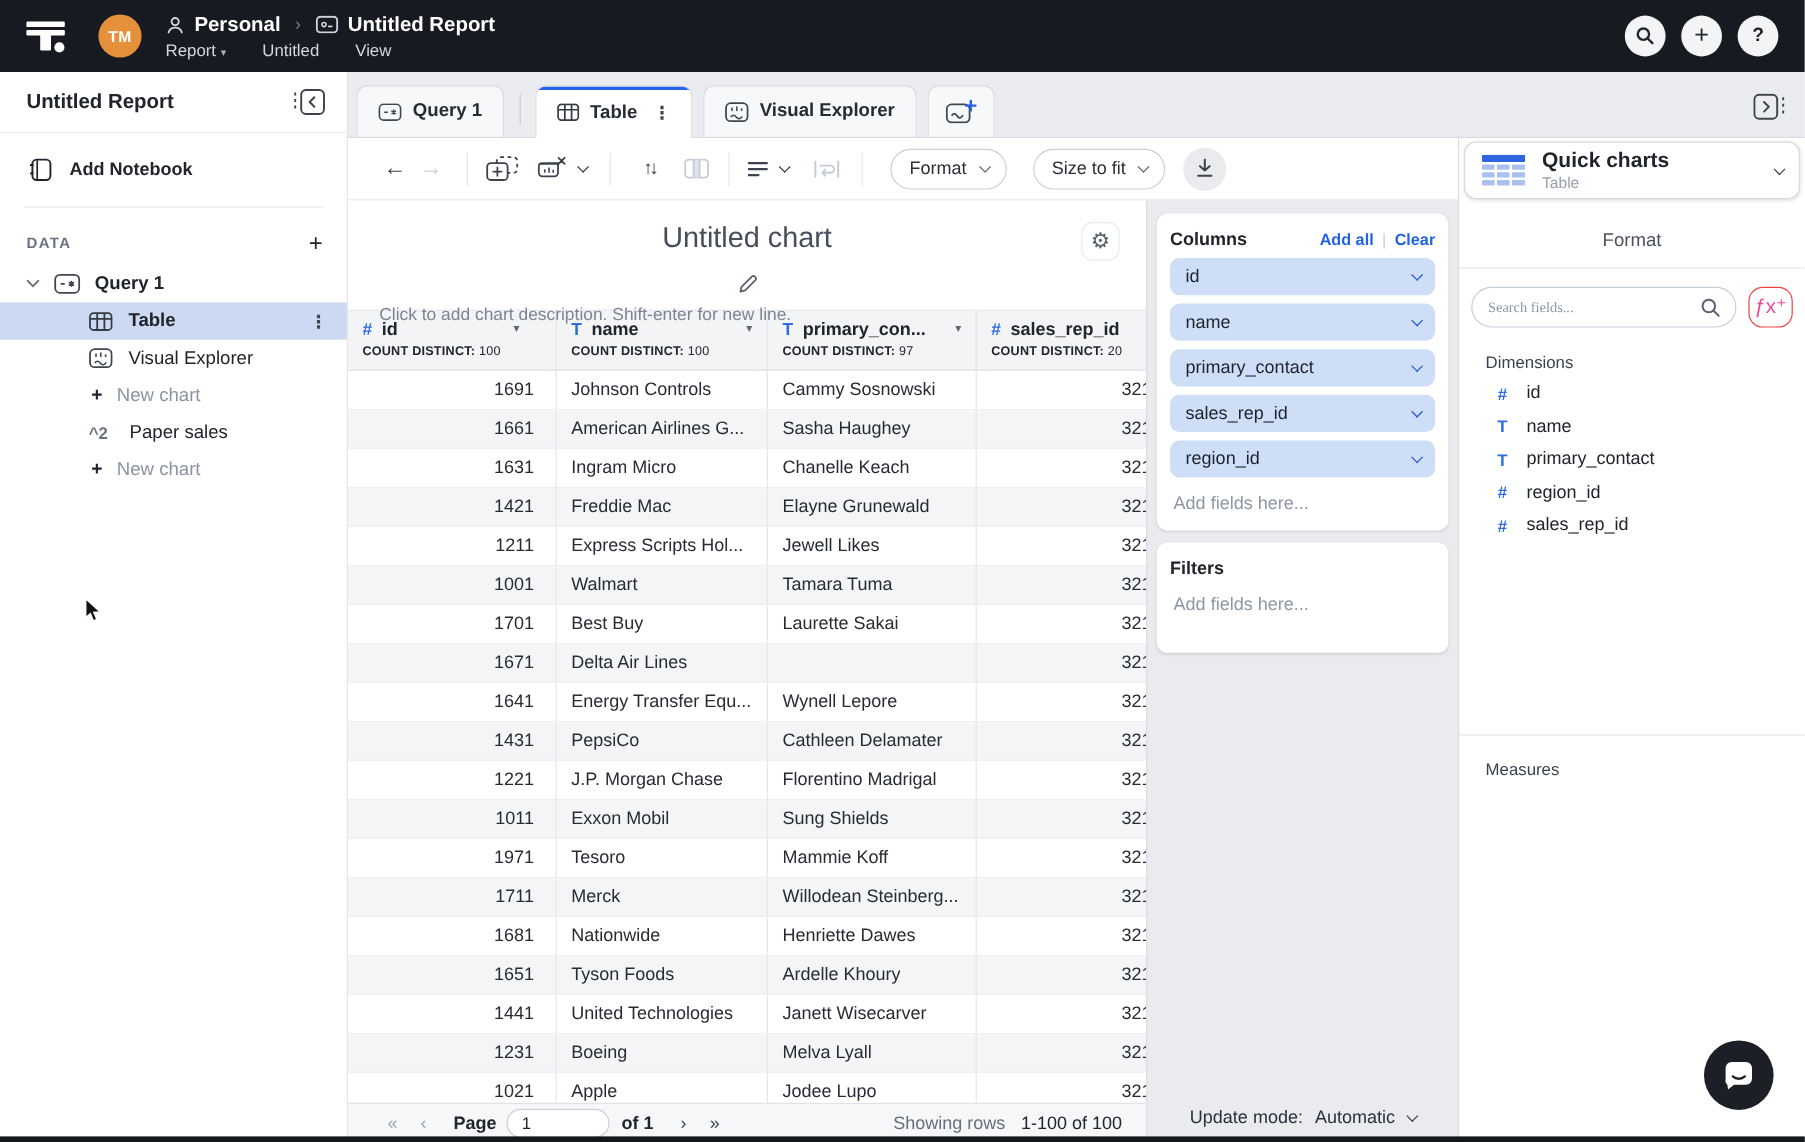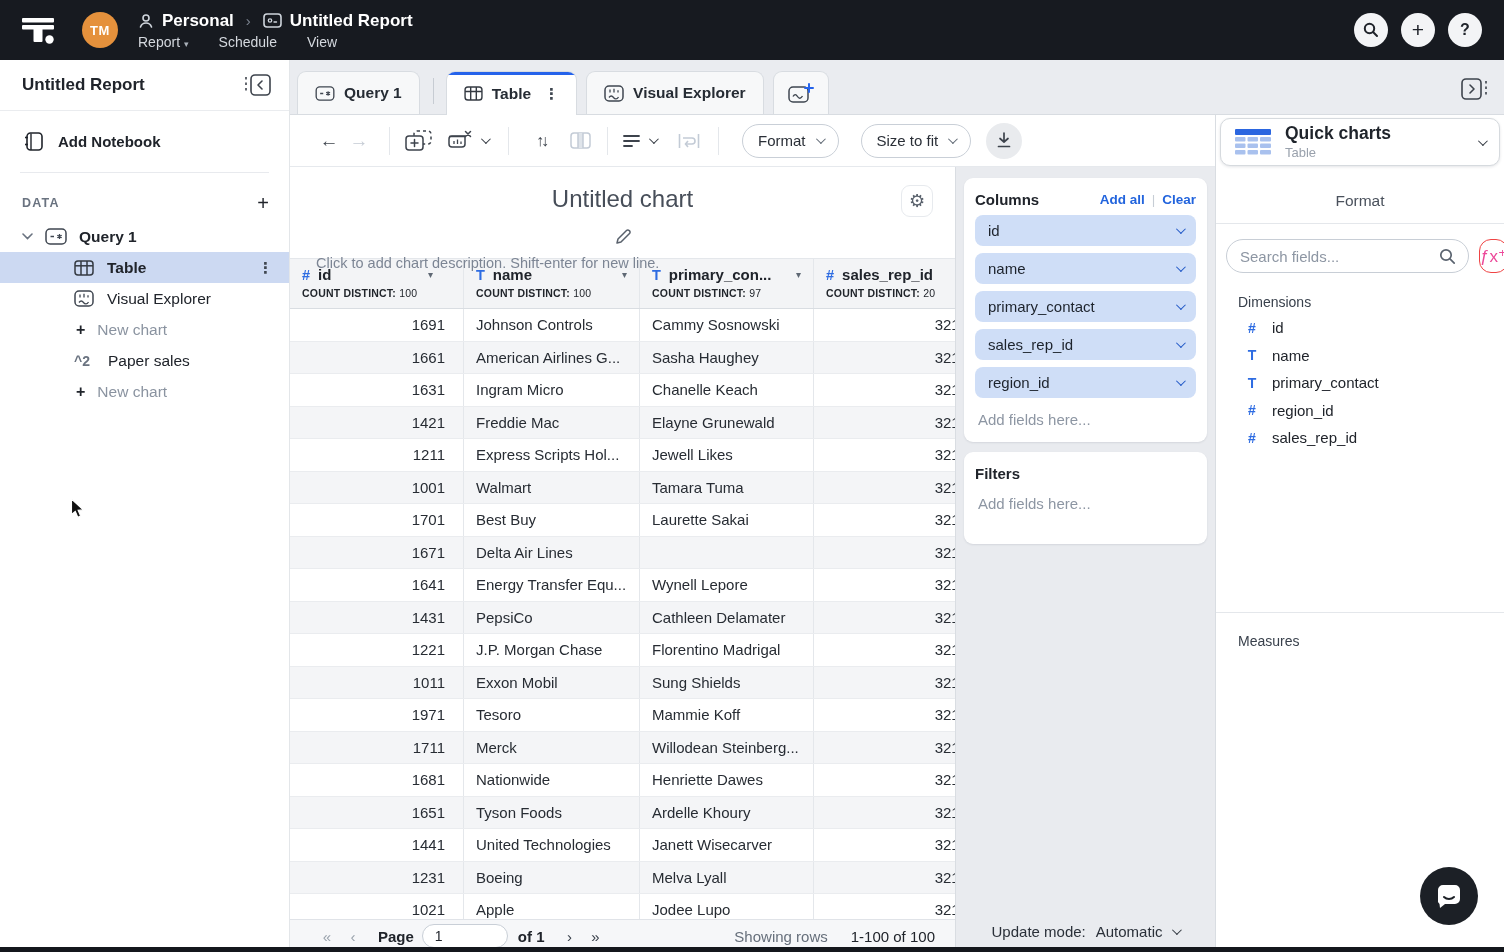--- a/index.html
+++ b/index.html
@@ -90,21 +90,21 @@
   .c-name{width:176px;padding-left:12px;}
   .c-contact{width:174px;padding-left:12px;}
   .c-sales{width:210px;text-align:right;padding-right:56px;}
   
   .pagbar{height:33px;background:#f6f7f9;border-top:1px solid #e0e3e8;display:flex;align-items:center;padding:0 20px 0 24px;font-size:15px;flex:none;}
   .pg-nav{color:#9aa3ad;font-size:15px;width:26px;text-align:center;}
   .pg-nav.on{color:#39404b;}
   .pg-label{font-weight:600;margin:0 8px 0 12px;}
   .pg-input{width:86px;height:24px;border:1px solid #c9cfd7;border-radius:12px;background:#fff;padding:0 12px;font-size:14px;font-family:inherit;color:#20242b;margin-right:10px;}
   .pg-of{font-weight:600;margin-right:12px;}
-  .pg-right{margin-left:auto;display:flex;gap:23px;align-items:center;}
+  .pg-right{margin-left:auto;display:flex;gap:13px;align-items:center;}
   .pg-showing{color:#666f7b;}
   .pg-range{color:#20242b;}
   
   .fields-config{width:260px;flex:none;background:#e9ebef;border-left:1px solid #d9dde2;padding:11px 8px;position:relative;}
   .card{background:#fff;border-radius:9px;box-shadow:0 1px 2px rgba(25,35,55,.10);padding:13px 11px 12px;}
   .card-head{display:flex;align-items:center;}
   .card-title{font-size:15px;font-weight:700;}
   .card-links{margin-left:auto;font-size:13.5px;font-weight:600;color:#2264dd;display:flex;gap:7px;align-items:flex-start;}
   .card-links .bar{color:#c7cdd5;font-weight:400;}
   .pill{height:31px;background:#cfdef7;border-radius:8px;display:flex;align-items:center;padding:0 13px;margin-top:7px;font-size:15px;font-weight:500;color:#1d232c;}
@@ -117,21 +117,21 @@
   .qc-card{margin:3px 4px 0;height:48px;border:1px solid #d6dade;border-radius:10px;box-shadow:0 1px 3px rgba(25,35,55,.12);display:flex;align-items:center;padding:0 14px;gap:14px;background:#fff;}
   .qc-text .qc-title{font-size:17.5px;font-weight:700;color:#1f242b;line-height:1.1;}
   .qc-text .qc-sub{font-size:13px;color:#99a1ac;margin-top:2px;}
   .qc-card .chev{margin-left:auto;}
   .fp-tabs{margin-top:13px;height:45px;display:flex;border-bottom:1px solid #e4e7eb;}
   .fp-tab{flex:1;display:flex;align-items:center;justify-content:center;font-size:15.5px;color:#4a515c;position:relative;}
   .fp-tab.active{font-weight:700;color:#20242b;}
   .fp-tab.active::after{content:'';position:absolute;bottom:-1px;left:50%;transform:translateX(-50%);width:98px;height:3px;background:#2563eb;}
   .search-row{display:flex;gap:10px;margin:15px 10px 0;}
   .search-box{flex:1;height:34px;border:1px solid #c8ced6;border-radius:17px;display:flex;align-items:center;padding:0 12px 0 13px;}
-  .search-box input{border:none;outline:none;flex:1;font-size:15px;font-family:Liberation Sans, sans-serif;color:#20242b;background:transparent;}
+  .search-box input{border:none;outline:none;flex:1;font-size:12px;font-family:Liberation Serif, serif;color:#20242b;background:transparent;}
   .search-box input::placeholder{color:#8d96a3;}
   .fx-btn{width:37px;height:34px;border:1px solid #ef4444;border-radius:12px;display:flex;align-items:center;justify-content:center;font-size:17px;color:#ec4899;}
   .dims-label{margin:21px 0 4px 22px;font-size:14px;color:#39414c;}
   .dim-row{height:27.5px;display:flex;align-items:center;gap:13px;padding-left:29px;font-size:15px;color:#20242b;}
   .dim-row .colicon{width:14px;text-align:center;font-size:14px;}
   .rb-div{position:absolute;left:0;right:0;top:497px;border-top:1px solid #e4e7eb;}
   .measures-label{position:absolute;left:22px;top:518px;font-size:14px;color:#39414c;}
   .chat-bubble{position:absolute;right:26px;top:752px;width:58px;height:58px;border-radius:50%;background:#1c2026;box-shadow:0 0 24px 14px rgba(255,255,255,.92);display:flex;align-items:center;justify-content:center;}
   .bottom-strip{position:fixed;left:0;right:0;bottom:0;height:5px;background:#14171c;z-index:60;}
 </style>
@@ -156,21 +156,21 @@
       <span class="sep">›</span>
       <svg width="19" height="15" viewBox="0 0 19 15">
           <rect x="1" y="1" width="17" height="13" rx="3" fill="none" stroke="#cfd5dc" stroke-width="1.6"></rect>
           <circle cx="7" cy="7.5" r="1.7" fill="none" stroke="#cfd5dc" stroke-width="1.3"></circle>
           <line x1="11" y1="9" x2="13.5" y2="9" stroke="#cfd5dc" stroke-width="1.4" stroke-linecap="round"></line>
         </svg>
       <span>Untitled Report</span>
     </div>
     <div class="menurow">
       <span><span>Report</span><span class="carat">▾</span></span>
-      <span>Schedule</span>
+      <span>Untitled</span>
       <span>View</span>
     </div>
   </div>
   <div class="tb-actions">
     <div class="circle-btn">
       <svg width="16" height="16" viewBox="0 0 16 16">
           <circle cx="6.5" cy="6.5" r="4.7" fill="none" stroke="#20242b" stroke-width="2"></circle>
           <line x1="10.3" y1="10.3" x2="14" y2="14" stroke="#20242b" stroke-width="2" stroke-linecap="round"></line>
         </svg>
     </div>

